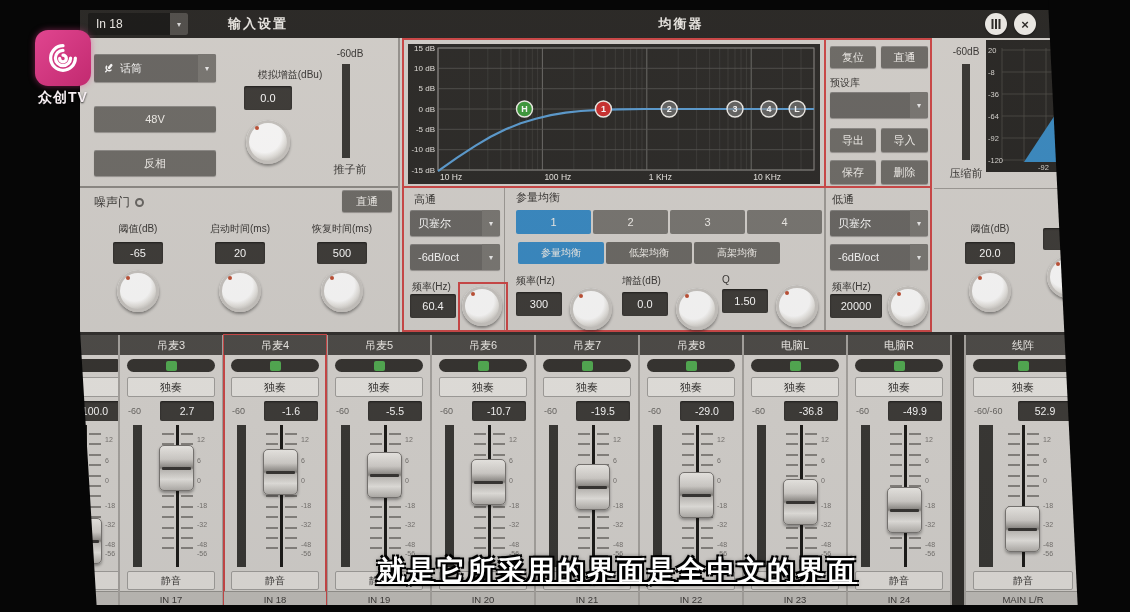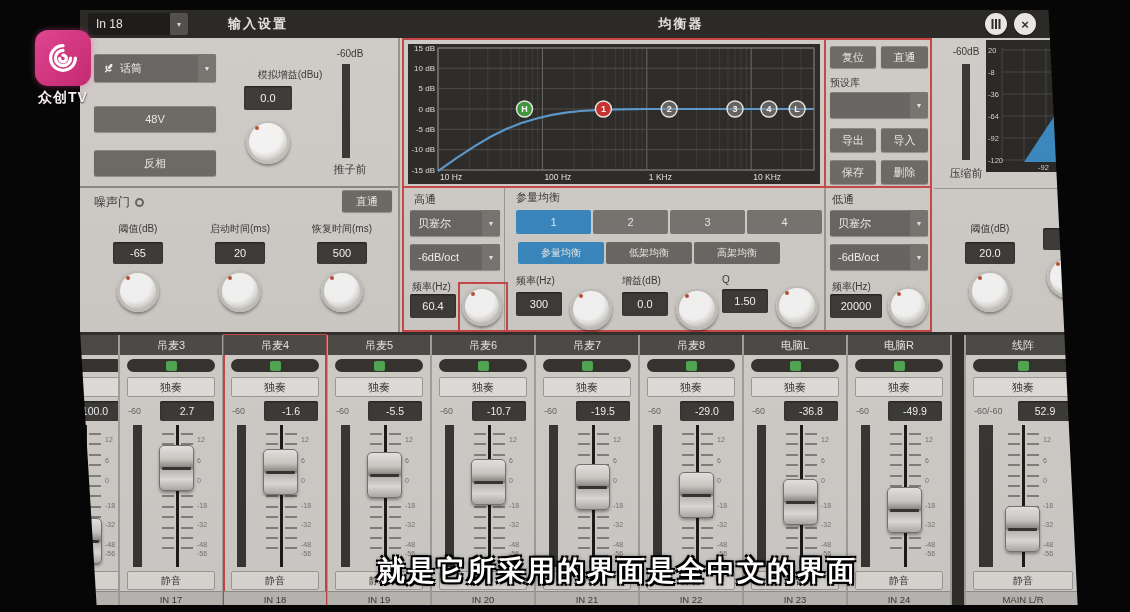--- a/index.html
+++ b/index.html
@@ -167,21 +167,21 @@
   .bz-left { left:0; top:0; width:100px; height:612px;
     clip-path:polygon(0 0, 80px 0, 80px 330px, 97px 612px, 0 612px); }
   .logo { position:absolute; left:28px; top:30px; z-index:70; width:70px; text-align:center; }
   .logo-tile { width:56px; height:56px; margin:0 auto; border-radius:13px;
     background:linear-gradient(135deg,#e0458f,#c22a70); box-shadow:0 0 6px rgba(220,60,140,.5);
     display:flex; align-items:center; justify-content:center; }
   .logo-brand { margin-top:3px; color:#f6eef2; font-size:14px; font-weight:bold; letter-spacing:1px;
     text-shadow:0 1px 2px rgba(0,0,0,.8); }
   .subtitle { position:absolute; left:617px; top:552px; transform:translateX(-50%); z-index:60;
     color:#ffffff; font-size:28px; font-weight:bold; letter-spacing:2px; white-space:nowrap;
-    text-shadow:-2px -2px 0 #000, 2px -2px 0 #000, -2px 2px 0 #000, 2px 2px 0 #000, 0 0 5px #000; }
+    text-shadow:-2px -2px 0 #000, 2px -2px 0 #000, -2px 2px 0 #000, 2px 2px 0 #000, 0 0 5px #000;text-decoration:underline; }
 </style>
 </head>
 <body>
 
 <div class="stage">
   <div class="screen">
 
     <div class="topbar">
       <div class="in-select">
         <span>In 18</span>

